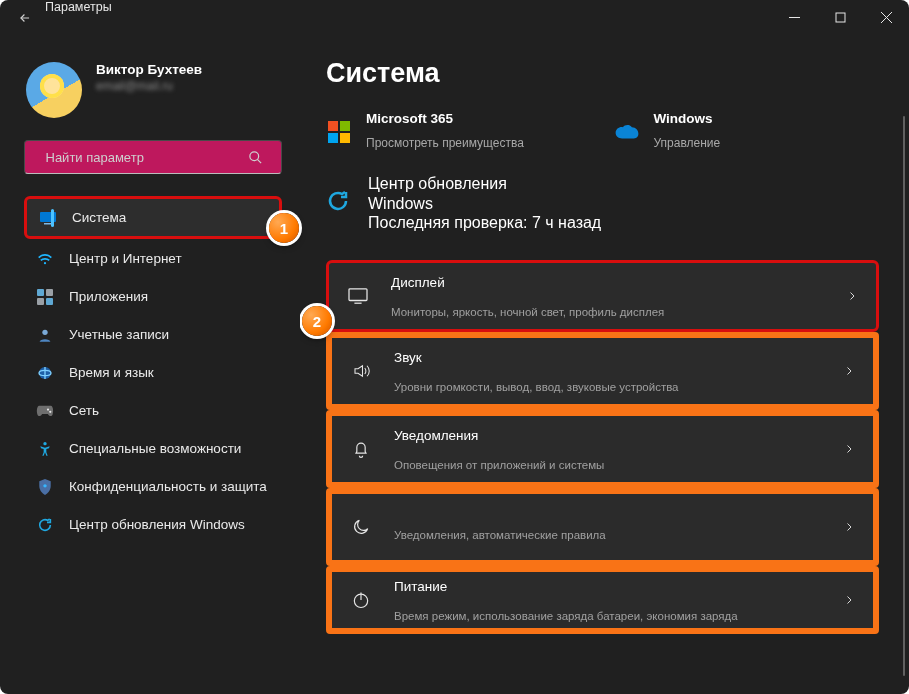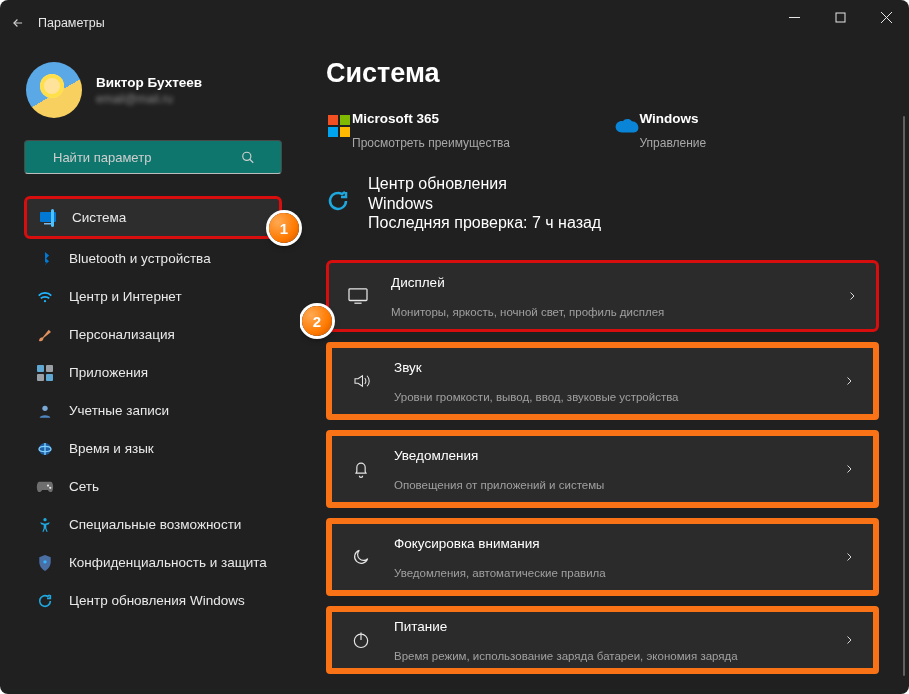--- a/index.html
+++ b/index.html
@@ -1,47 +1,47 @@
 <!DOCTYPE html>
 <html><head>
 <meta charset="utf-8">
 <style>
   html,body{margin:0;padding:0;background:#fff;font-family:"Segoe UI",Arial,sans-serif;color:#fff}
   .window{width:909px;height:694px;background:#202020;border-radius:8px;overflow:hidden;position:relative;box-sizing:border-box}
-  .titlebar{height:46px;display:flex;align-items:center;padding:0 0}
+  .titlebar{height:46px;display:flex;align-items:flex-start;padding:0 7px}
   .back{width:36px;height:36px;display:flex;align-items:center;justify-content:center;color:#aaa;cursor:pointer}
   .title{font-size:12.5px;color:#e6e6e6;margin-left:2px}
   .wcontrols{position:absolute;right:0;top:0;display:flex}
   .wbtn{width:46px;height:34px;display:flex;align-items:center;justify-content:center;color:#e6e6e6;font-size:12px;cursor:pointer}
   .body{display:flex;height:calc(100% - 46px)}
   .side{width:300px;padding:6px 18px 6px 24px;box-sizing:border-box;display:flex;flex-direction:column;position:relative}
-  .user{display:flex;align-items:center;gap:14px;padding:6px 2px;margin-top:4px;margin-bottom:16px}
+  .user{display:flex;align-items:flex-start;gap:14px;padding:6px 2px;margin-top:4px;margin-bottom:16px}
   .avatar{width:56px;height:56px;border-radius:50%;flex:none;overflow:hidden;background:linear-gradient(150deg,#5aa9e6 0%,#5aa9e6 55%,#f7d060 55%,#f7d060 100%);position:relative}
   .avatar::after{content:"";position:absolute;left:14px;top:12px;width:24px;height:24px;border-radius:50%;background:#ffe39a;box-shadow:0 0 0 4px #ffe04a inset}
   .uname{font-size:13.5px;font-weight:600}
   .umail{font-size:12px;color:#888;margin-top:2px;filter:blur(2.3px)}
-  .search{background:#0f766e;border:1px solid #494949;border-bottom:1.6px solid #bcbcbc;border-radius:4px;height:32px;display:flex;align-items:center;justify-content:space-between;padding:0 26px;margin-bottom:22px}
+  .search{background:#be185d;border:1px solid #494949;border-bottom:1.6px solid #bcbcbc;border-radius:4px;height:32px;display:flex;align-items:center;justify-content:center;padding:0 10px;margin-bottom:22px}
   .search input{background:none;border:none;outline:none;color:#cfcfcf;font-size:13px;width:200px}
   .search input::placeholder{color:#cfcfcf}
   .nav{display:flex;flex-direction:column;gap:1px}
   .navitem{height:37px;border-radius:4px;display:flex;align-items:center;gap:15px;padding:0 12px;font-size:13.5px;cursor:pointer;color:#eaeaea}
   .navitem.active{background:#2d2d2d}
   .navitem.active::before{content:"";position:absolute;left:24px;width:3px;height:18px;background:#4cc2ff;border-radius:3px}
   .navicon{width:18px;height:18px;display:flex;align-items:center;justify-content:center;flex:none}
   .main{flex:1;padding:8px 22px 0 26px;box-sizing:border-box;overflow:hidden;position:relative}
   .h1{font-size:27px;font-weight:600;margin:4px 0 22px}
   .toprow{display:flex;gap:14px}
-  .tile{display:flex;align-items:flex-start;flex:1}
+  .tile{display:flex;align-items:center;gap:14px;flex:1}
   .tile .tlabel{font-size:13.5px;font-weight:600}
   .tile .tsub{font-size:12px;color:#a8a8a8;margin-top:10px}
   .tile .ticon{width:26px;height:26px;display:flex;align-items:center;justify-content:center;margin-top:2px}
   .updates{display:flex;align-items:center;gap:14px;margin-top:24px;margin-bottom:28px}
   .updates .ticon{width:28px;height:28px}
   .updates .tlabel{line-height:1.25}
-  .list{display:flex;flex-direction:column;gap:10px;padding-right:8px}
+  .list{display:flex;flex-direction:column;gap:0;padding-right:8px}
   .card{background:#2b2b2b;border:6px solid #f97316;border-radius:4px;height:66px;display:flex;align-items:center;padding:0 18px;cursor:pointer;gap:22px}
   .card .cicon{width:22px;height:22px;display:flex;align-items:center;justify-content:center;color:#e6e6e6;flex:none}
   .card .ctext{flex:1}
   .card .ctitle{font-size:13.5px}
   .card .csub{font-size:11.5px;color:#a0a0a0;margin-top:16px}
   .chev{color:#d8d8d8}
   .ring{border:3.5px solid #d80e0e;border-radius:6px}
   .step{position:absolute;width:30px;height:30px;border-radius:50%;display:flex;align-items:center;justify-content:center;font-weight:700;color:#fff;font-size:15px;background:radial-gradient(circle at 30% 30%,#ffa953,#ff7a00 60%,#cc5100);box-shadow:0 0 0 3px #fff,0 3px 6px rgba(0,0,0,.6);z-index:50}
   .scrolltrack{position:absolute;right:4px;top:70px;width:2px;height:560px;background:#616161;border-radius:2px}
   svg{display:block}
@@ -101,43 +101,27 @@
               <svg width="18" height="14">
                 <rect x="1" y="1" width="16" height="10" rx="1" fill="#0078d4"></rect>
                 <rect x="5" y="12" width="8" height="1.5" fill="#7cb9e8"></rect>
               </svg>
             </span>
           <span>Система</span>
           <div class="step" style="right:-20px;top:14px">1</div>
         </div>
         <div class="navitem">
           <span class="navicon">
-              <svg width="14" height="18" viewBox="0 0 24 24" fill="#0078d4">
-                <path d="M12 0l7 6-5 5 5 5-7 6V0z M12 7V3l3 2.5L12 7z M12 17v4l3-2.5L12 17z"></path>
-              </svg>
-            </span>
-          <span>Bluetooth и устройства</span>
-        </div>
-        <div class="navitem">
-          <span class="navicon">
               <svg width="18" height="14" viewBox="0 0 24 20" fill="none" stroke="#1fb6ff" stroke-width="2.5">
                 <path d="M3 8c5-5 13-5 18 0"></path>
                 <path d="M6 12c3-3 9-3 12 0"></path>
                 <circle cx="12" cy="16" r="1.6" fill="#1fb6ff" stroke="none"></circle>
               </svg>
             </span>
           <span>Центр и Интернет</span>
-        </div>
-        <div class="navitem">
-          <span class="navicon">
-              <svg width="18" height="18" viewBox="0 0 24 24">
-                <path d="M4 20c0-3 2-5 5-5l8-10 3 3-10 8c0 3-2 5-6 4z" fill="#e08f5e"></path>
-              </svg>
-            </span>
-          <span>Персонализация</span>
         </div>
         <div class="navitem">
           <span class="navicon">
               <svg width="16" height="16">
                 <rect x="0" y="0" width="7" height="7" rx="1" fill="#5fa8d3"></rect>
                 <rect x="9" y="0" width="7" height="7" rx="1" fill="#9aa0a6"></rect>
                 <rect x="0" y="9" width="7" height="7" rx="1" fill="#9aa0a6"></rect>
                 <rect x="9" y="9" width="7" height="7" rx="1" fill="#5fa8d3"></rect>
               </svg>
             </span>
@@ -301,21 +285,20 @@
             </svg>
         </div>
 
         <div class="card">
           <div class="cicon">
               <svg width="20" height="20" viewBox="0 0 24 24" fill="none" stroke="#e6e6e6" stroke-width="1.4">
                 <path d="M20 14A8 8 0 1 1 10 4a6 6 0 0 0 10 10z"></path>
               </svg>
             </div>
           <div class="ctext">
-            <div class="ctitle">Фокусировка внимания</div>
             <div class="csub">Уведомления, автоматические правила</div>
           </div>
           <svg class="chev" width="12" height="14" viewBox="0 0 24 24" fill="none" stroke="#d8d8d8" stroke-width="2">
               <path d="M9 5l7 7-7 7"></path>
             </svg>
         </div>
 
         <div class="card" style="height:56px">
           <div class="cicon">
               <svg width="20" height="20" viewBox="0 0 24 24" fill="none" stroke="#e6e6e6" stroke-width="1.4">

